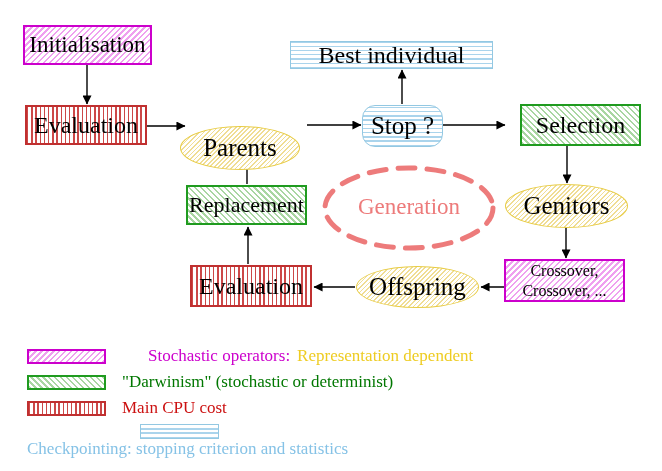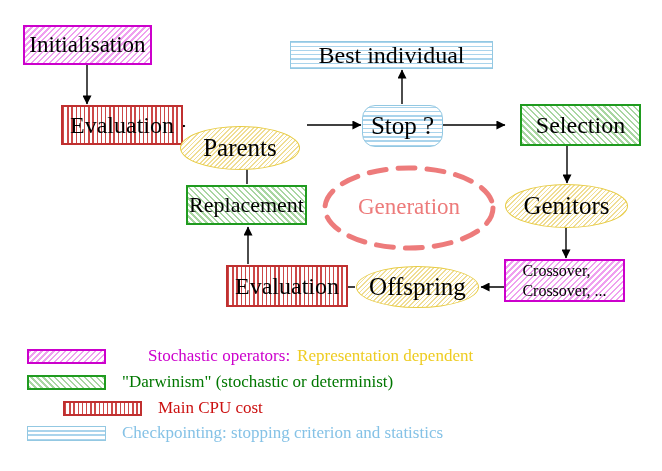--- a/index.html
+++ b/index.html
@@ -2,35 +2,34 @@
 <html><head>
 <meta charset="utf-8">
 <style>
   html,body{margin:0;padding:0;background:#fff;}
   #stage{
     position:relative;width:662px;height:471px;background:#ffffff;overflow:hidden;
     font-family:"Liberation Serif","DejaVu Serif",serif;color:#000;
   }
   .node{
     position:absolute;display:flex;align-items:center;justify-content:center;
-    text-align:left;box-sizing:border-box;background-color:#fff;white-space:nowrap;
+    text-align:center;box-sizing:border-box;background-color:#fff;white-space:nowrap;
   }
   
   .hatch-magenta{
     border:2px solid #cc00cc;
     background-image:repeating-linear-gradient(135deg,#efa0ef 0 1.6px,rgba(255,255,255,0) 1.6px 4.2px);
   }
   .hatch-green{
     border:2px solid #1f9b1f;
     background-image:repeating-linear-gradient(45deg,#a9d6a2 0 1.6px,rgba(255,255,255,0) 1.6px 4.2px);
   }
   .lines-red{
     border:2px solid #c03030;
     background-image:repeating-linear-gradient(90deg,#cc4848 0 1.4px,rgba(255,255,255,0) 1.4px 4.2px);
-    margin-left:36px;
   }
   .lines-cyan{
     border:1.5px solid #93c8e2;
     background-image:repeating-linear-gradient(0deg,#aad4ec 0 1.3px,rgba(255,255,255,0) 1.3px 4.2px);
   }
   .hatch-yellow{
     border:1.5px solid #e8cc44;
     background-image:repeating-linear-gradient(135deg,#f0dd94 0 1.2px,rgba(255,255,255,0) 1.2px 3.2px);
   }
   .ellipse{border-radius:50%;}
@@ -117,18 +116,18 @@
   <div class="legend-row" style="top:373px;">
     <div class="swatch hatch-green"></div>
     <span class="legend-text c-green">"Darwinism" (stochastic or determinist)</span>
   </div>
 
   <div class="legend-row" style="top:399px;">
     <div class="swatch lines-red"></div>
     <span class="legend-text c-red">Main CPU cost</span>
   </div>
 
-  <div class="legend-row" style="top:424px;">
+  <div class="legend-row" style="top:424px;flex-direction:column;">
     <div class="swatch lines-cyan"></div>
     <span class="legend-text c-cyan">Checkpointing: stopping criterion and statistics</span>
   </div>
 
 </div>
 
 </body></html>

